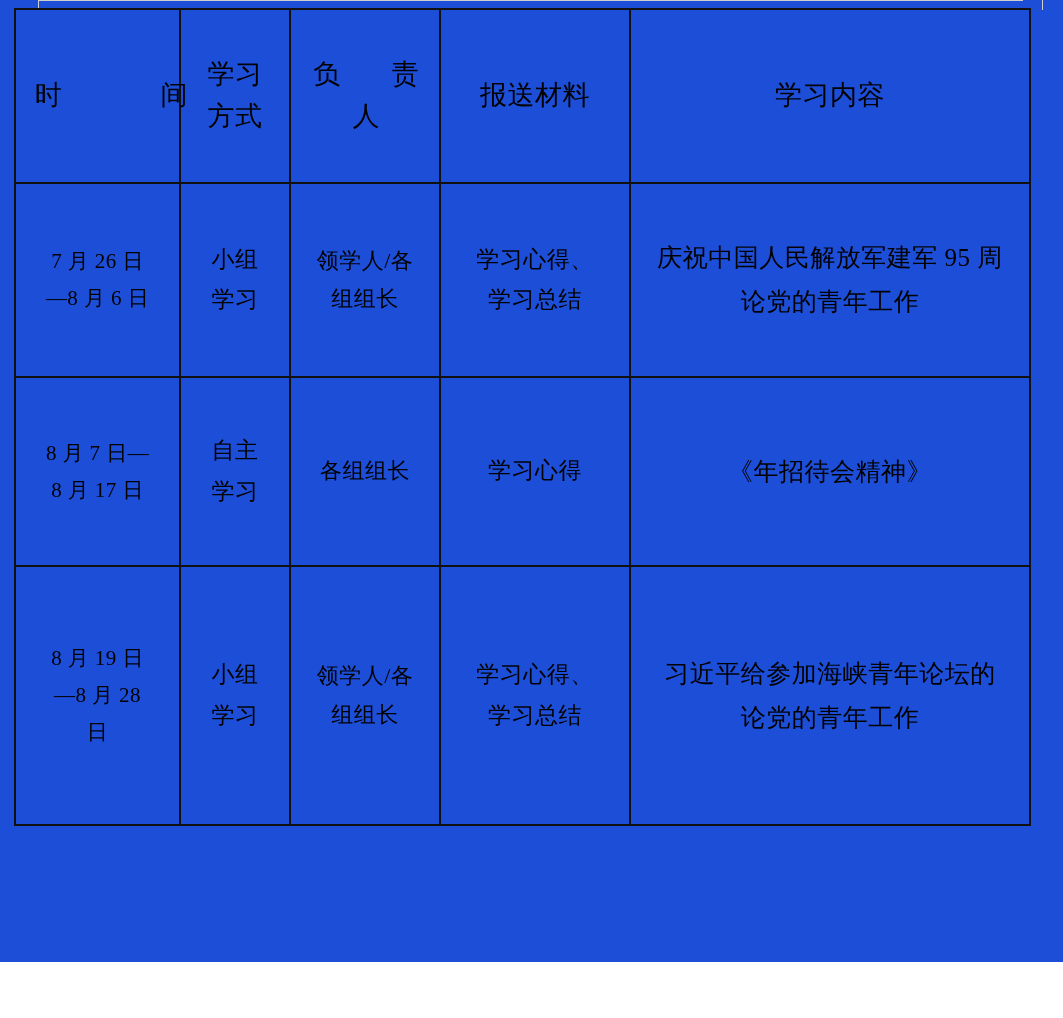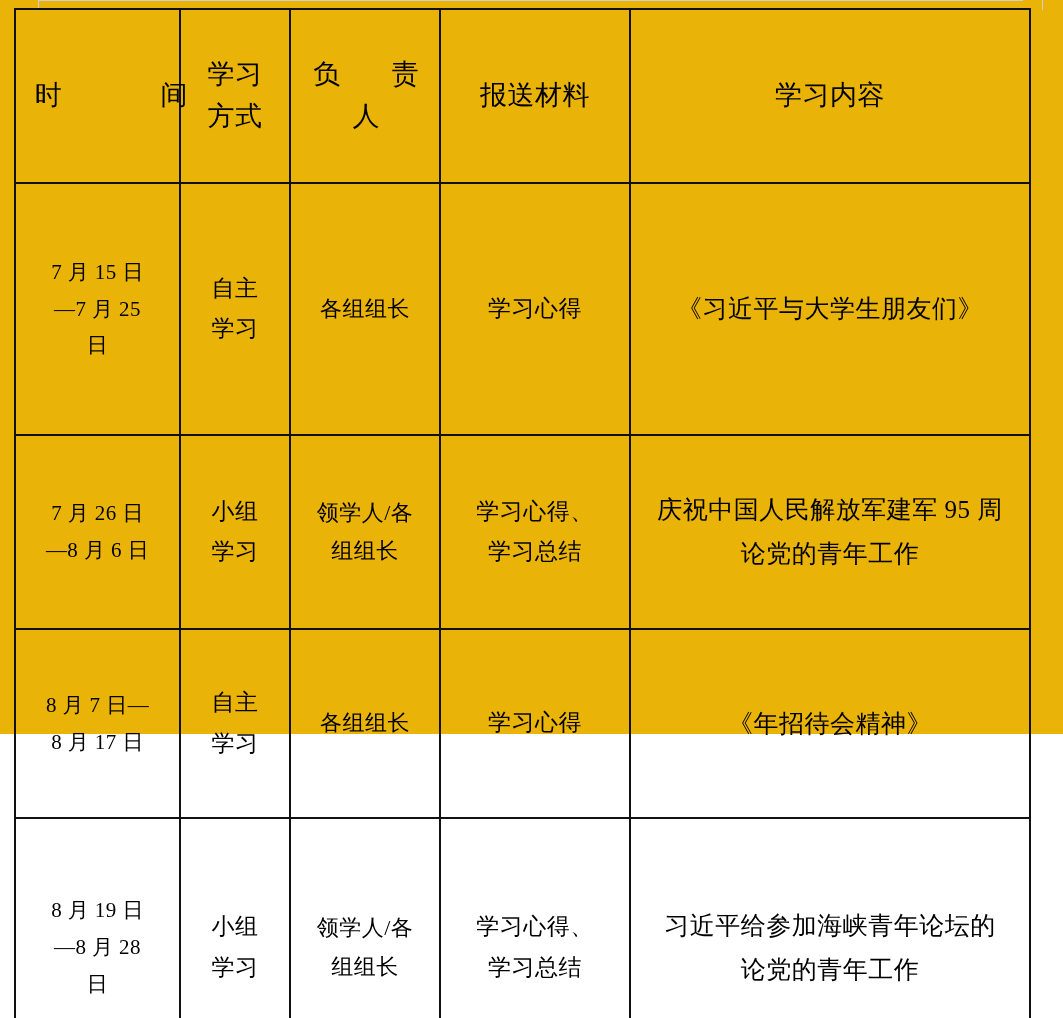--- a/index.html
+++ b/index.html
@@ -11,22 +11,22 @@
     width: 1063px;
     height: 1018px;
     font-family: "Liberation Serif", serif;
     color: #000000;
     overflow: hidden;
   }
 
   .page {
     position: relative;
     width: 1063px;
-    height: 734px;
-    background: #eab308;
+    height: 962px;
+    background: #1d4ed8;
     box-sizing: border-box;
   }
 
   
   .page-edge-top {
     position: absolute;
     top: 0;
     left: 38px;
     width: 985px;
     height: 1px;
@@ -166,40 +166,20 @@
           <td>
             <span class="cell-line">报送材料</span>
           </td>
           <td>
             <span class="cell-line">学习内容</span>
           </td>
         </tr>
       </thead>
       <tbody>
 
-        <tr class="row-1">
-          <td class="col-time">
-            <span class="cell-line">7 月 15 日</span>
-            <span class="cell-line">—7 月 25</span>
-            <span class="cell-line">日</span>
-          </td>
-          <td class="col-mode">
-            <span class="cell-line">自主</span>
-            <span class="cell-line">学习</span>
-          </td>
-          <td class="col-owner">
-            <span class="cell-line">各组组长</span>
-          </td>
-          <td class="col-mats">
-            <span class="cell-line">学习心得</span>
-          </td>
-          <td class="col-content">
-            <span class="cell-line">《习近平与大学生朋友们》</span>
-          </td>
-        </tr>
 
         <tr class="row-2">
           <td class="col-time">
             <span class="cell-line">7 月 26 日</span>
             <span class="cell-line">—8 月 6 日</span>
           </td>
           <td class="col-mode">
             <span class="cell-line">小组</span>
             <span class="cell-line">学习</span>
           </td>

